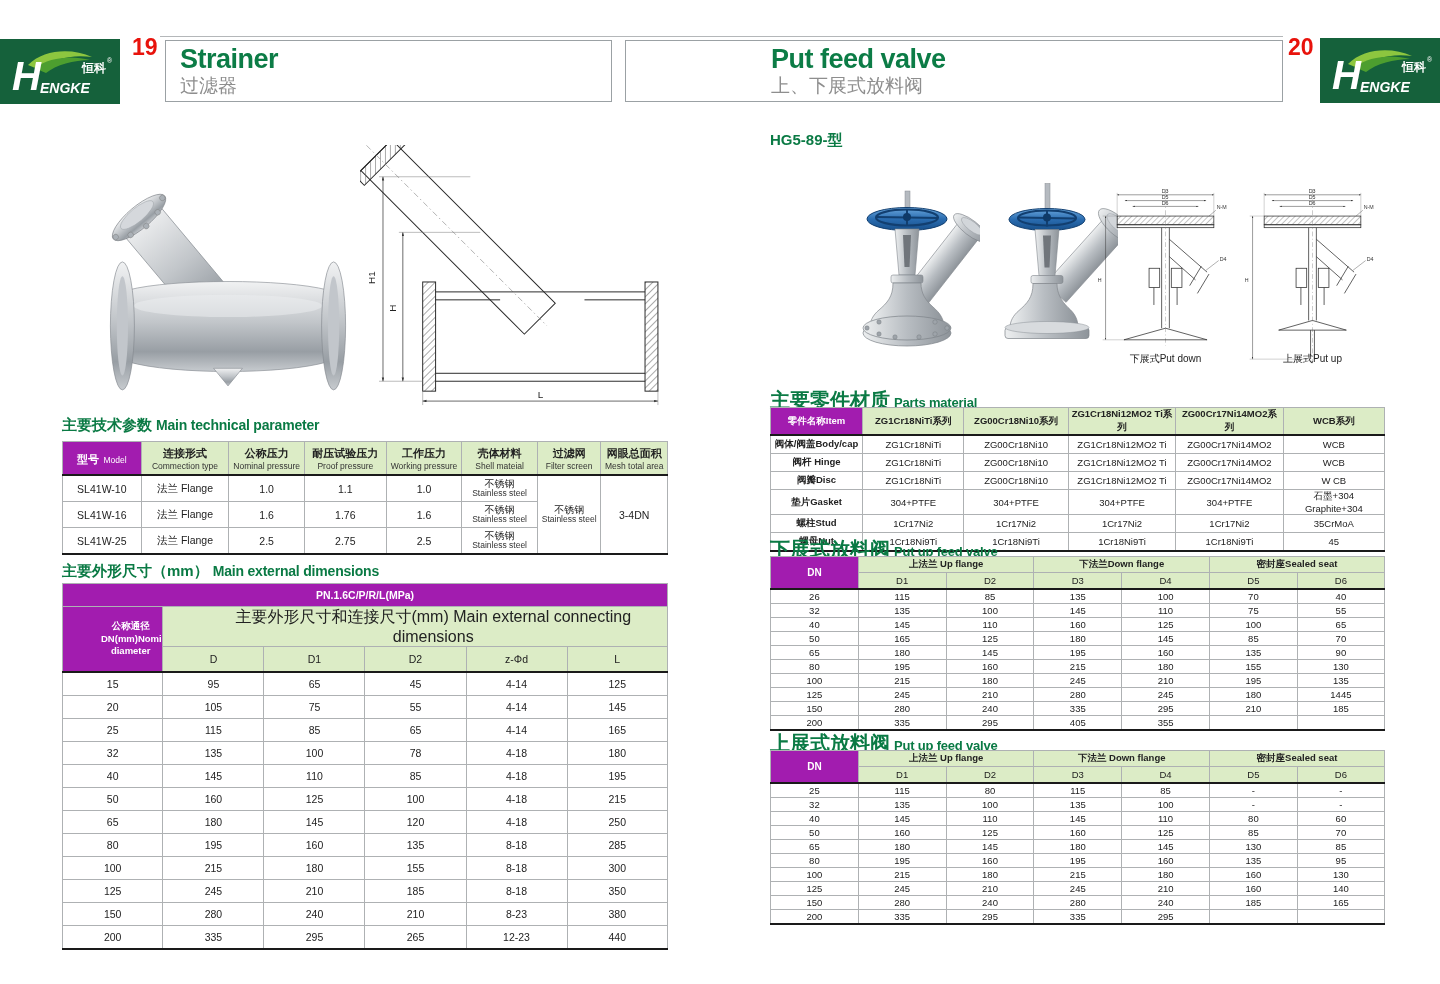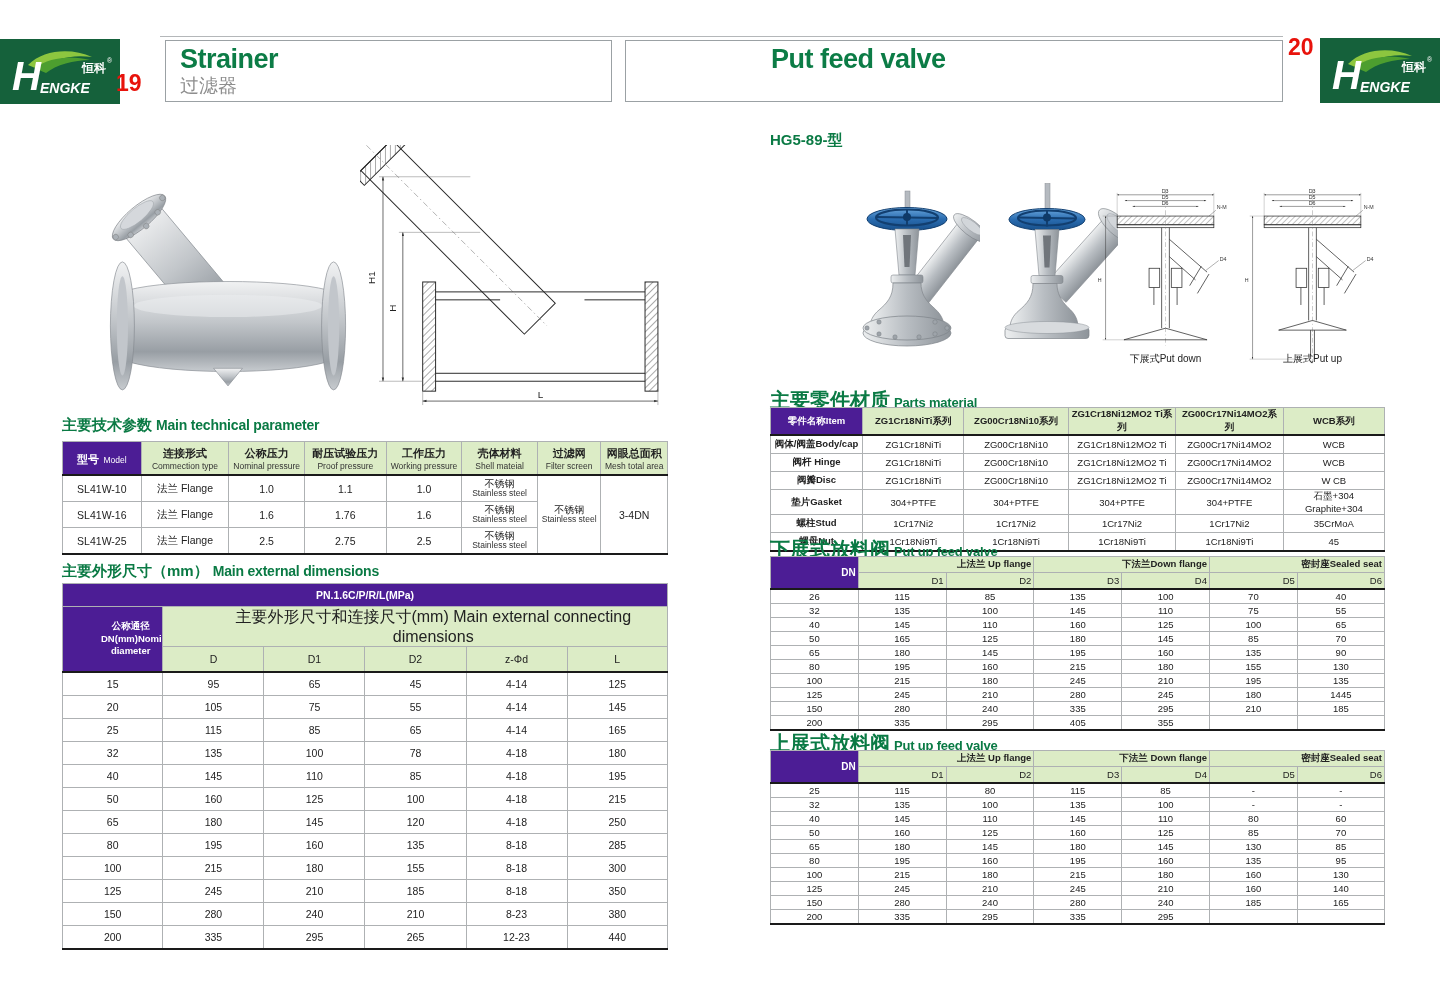--- a/index.html
+++ b/index.html
@@ -4,21 +4,21 @@
 <style>
   html,body{margin:0;padding:0;background:#fff;}
   .page{position:relative;width:1440px;height:984px;background:#fff;overflow:hidden;
         font-family:"Liberation Sans",sans-serif;color:#222;}
   
   .toprule{position:absolute;left:160px;top:36px;width:1123px;height:1px;background:#b4b7b9;}
   .logo-box{position:absolute;width:120px;height:65px;}
   .logo-left{left:0;top:39px;}
   .logo-right{left:1320px;top:38px;}
   .pageno{position:absolute;top:34px;font-size:23px;font-weight:bold;color:#e8130c;}
-  .pageno-left{left:116px;margin-top:36px;}
+  .pageno-left{left:132px;}
   .pageno-right{left:1288px;}
   .titlebox{position:absolute;top:40px;height:62px;border:1px solid #9ba1a4;background:#fff;box-sizing:border-box;}
   .titlebox-left{left:165px;width:447px;padding:3px 0 0 14px;}
   .titlebox-right{left:625px;width:658px;padding:3px 0 0 145px;}
   .t-en{font-size:27px;font-weight:bold;color:#0c7c46;letter-spacing:-0.5px;line-height:30px;}
   .t-zh{font-size:19px;color:#8e8e8e;line-height:24px;}
   
   .sec{position:absolute;font-weight:bold;color:#0a7a44;white-space:nowrap;}
   .sec .zh{font-size:15px;}
   .sec .en{font-size:14px;letter-spacing:-0.2px;margin-left:4px;}
@@ -26,41 +26,41 @@
   .sec.sm .en{font-size:13px;}
   .model-label{position:absolute;left:770px;top:131px;font-size:15px;font-weight:bold;color:#0a7a44;}
   
   .twrap{position:absolute;}
   table.tbl{border-collapse:collapse;table-layout:fixed;width:100%;background:#fff;
             border-top:1px solid #6a6e70;border-bottom:2px solid #1a1a1a;}
   .tbl th,.tbl td{border:1px solid #aeb1b3;text-align:center;vertical-align:middle;
                   font-weight:normal;color:#222;padding:0 2px;overflow:hidden;}
   .tbl thead tr:last-child th{border-bottom:2px solid #1a1a1a;}
   .tbl th.deep{border-bottom:2px solid #1a1a1a;}
-  .dk{background:#4c1d95;color:#fff;}
+  .dk{background:#a21caf;color:#fff;}
   th.dk{color:#fff;}
   .lt{background:#dcecc6;}
   .zh1{font-size:11px;font-weight:bold;}
   .en9{font-size:8.5px;color:#333;font-weight:normal;}
   .c2{line-height:1.1;}
   .pre{white-space:pre-line;line-height:1.3;}
   
   .tech tbody td{font-size:10.5px;height:25px;}
   .tech thead th{height:32px;}
   .dim tbody td{font-size:10.5px;height:22px;}
   .dim thead th{font-size:16px;}
   .dim .pnrow th{height:22px;font-size:10.5px;font-weight:bold;}
   .dim .grow th{height:24px;padding-left:38px;}
   .dim .crow th{height:24px;font-size:10.5px;}
   .dim th.dncell{font-size:9.5px;font-weight:bold;}
   
   .parts thead th{height:23px;font-size:9.5px;font-weight:bold;}
   .parts tbody td{font-size:9.5px;height:17px;border-radius:7px;}
   .parts tbody td:first-child{font-weight:bold;}
-  .flg thead th{height:15px;font-size:9.5px;text-align:right;}
+  .flg thead th{height:15px;font-size:9.5px;}
   .flg thead th.gh{font-weight:bold;}
   .flg tbody td{font-size:9.5px;height:13px;}
   .flg th.dncell{font-size:10px;font-weight:bold;}
   
   .fig{position:absolute;}
   .figcap{position:absolute;font-size:10px;color:#222;text-align:center;}
   svg text{font-family:"Liberation Sans",sans-serif;}
 </style>
 </head>
 <body>
@@ -83,20 +83,21 @@
 
   <div class="pageno pageno-left">19</div>
 
   <div class="titlebox titlebox-left">
     <div class="t-en">Strainer</div>
     <div class="t-zh">过滤器</div>
   </div>
 
   <div class="titlebox titlebox-right">
     <div class="t-en">Put feed valve</div>
+    <div class="t-zh">上、下展式放料阀</div>
   </div>
 
   <div class="pageno pageno-right">20</div>
 
   <div class="logo-box logo-right">
     <svg viewBox="0 0 120 65" width="120" height="65">
       <rect width="120" height="65" fill="#15613b"></rect>
       <path d="M28 26 C44 10 72 9 92 18 C72 15 52 20 40 31 Z" fill="#8dc63f"></path>
       <path d="M34 29 C50 18 72 16 90 21 C74 21 56 26 46 34 Z" fill="#4d9e2f"></path>
       <text x="12" y="51" font-size="40" font-weight="bold" font-style="italic" fill="#ffffff">H</text>

